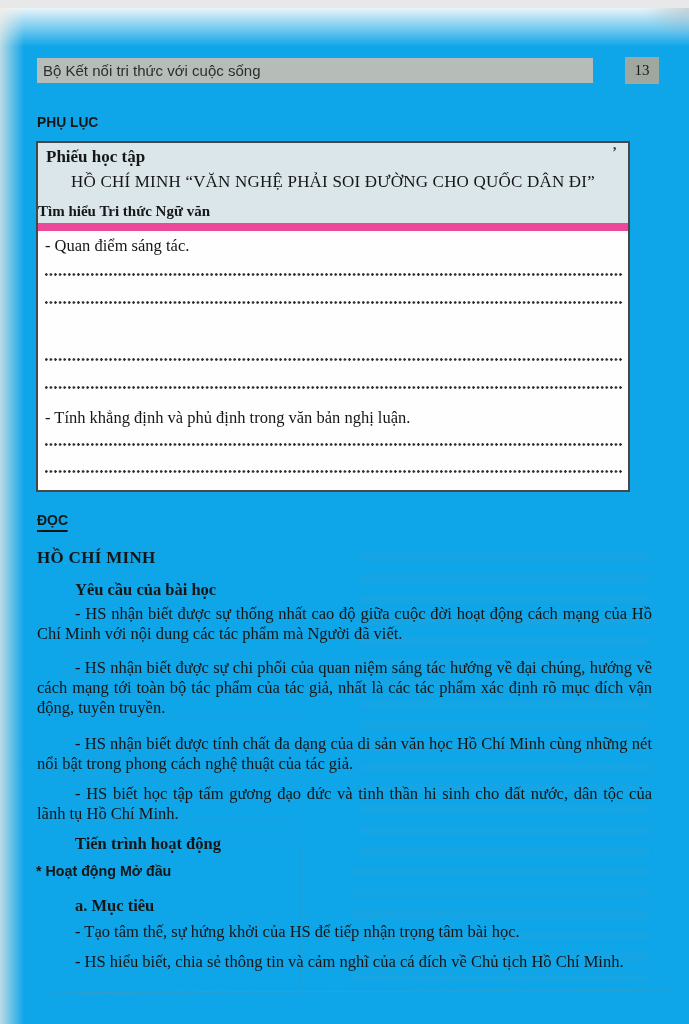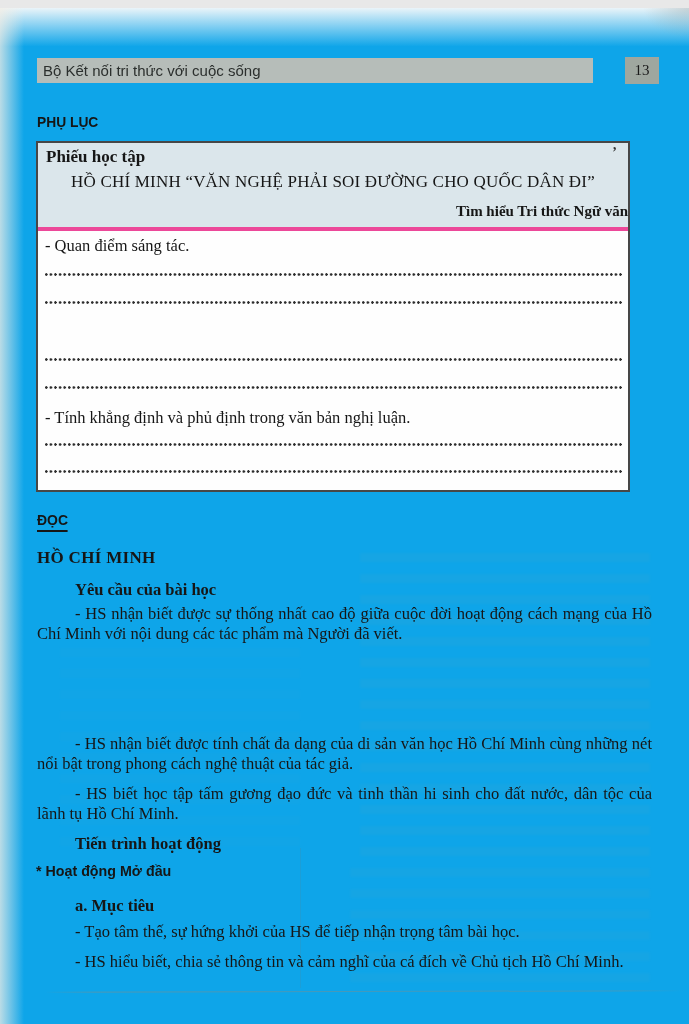--- a/index.html
+++ b/index.html
@@ -33,26 +33,26 @@
     font-size:15px; color:#1a1a1a; }
 
   .appendix-heading { position:absolute; left:37px; top:105px;
     font-family:"Liberation Sans", sans-serif; font-weight:bold; font-size:15px;
     transform:scaleX(.92); transform-origin:left center; }
 
   
   .worksheet { position:absolute; left:36px; top:133px; width:594px; height:351px;
     border:2px solid #474747; box-sizing:border-box; background:#fefefe; }
   .ws-header { position:absolute; left:0; top:0; width:100%; height:88px;
-    background:#dbe6eb; border-bottom:4px solid #ec4899; box-sizing:border-box; }
+    background:#dbe6eb; border-bottom:8px solid #ec4899; box-sizing:border-box; }
   .ws-label { position:absolute; left:8px; top:4px; font-weight:bold; font-size:17px; }
   .ws-corner { position:absolute; right:11px; top:2px; font-weight:bold; font-size:14px; color:#333; }
   .ws-title { position:absolute; left:0; top:29px; width:100%; text-align:center;
     font-weight:normal; font-size:17px; letter-spacing:.2px; }
-  .ws-subtitle { position:absolute; left:0; top:60px; width:100%; text-align:right;
+  .ws-subtitle { position:absolute; left:0; top:60px; width:100%; text-align:left;
     font-weight:bold; font-size:15px; }
   .ws-item { position:absolute; left:7px; font-size:16.5px; }
   .dotline { position:absolute; left:7px; right:6px; height:3px;
     background-image:radial-gradient(circle at 1.3px 1.5px, #2e2e2e 1.05px, rgba(0,0,0,0) 1.5px);
     background-size:4.6px 3px; background-repeat:repeat-x; }
 
   
   .doc-label { position:absolute; left:37px; top:503px;
     font-family:"Liberation Sans", sans-serif; font-weight:bold; font-size:15.5px;
     transform:scaleX(.9); transform-origin:left center;
@@ -114,20 +114,21 @@
     <div class="ws-item" style="top:265px;">- Tính khẳng định và phủ định trong văn bản nghị luận.</div>
     <div class="dotline" style="top:300px;"></div>
     <div class="dotline" style="top:327px;"></div>
   </div>
 
   <div class="doc-label">ĐỌC</div>
   <div class="lesson-title">HỒ CHÍ MINH</div>
   <div class="req-heading">Yêu cầu của bài học</div>
 
   <div class="para p1">- HS nhận biết được sự thống nhất cao độ giữa cuộc đời hoạt động cách mạng của Hồ Chí Minh với nội dung các tác phẩm mà Người đã viết.</div>
+  <div class="para p2">- HS nhận biết được sự chi phối của quan niệm sáng tác hướng về đại chúng, hướng về cách mạng tới toàn bộ tác phẩm của tác giả, nhất là các tác phẩm xác định rõ mục đích vận động, tuyên truyền.</div>
   <div class="para p3">- HS nhận biết được tính chất đa dạng của di sản văn học Hồ Chí Minh cùng những nét nổi bật trong phong cách nghệ thuật của tác giả.</div>
   <div class="para p4">- HS biết học tập tấm gương đạo đức và tinh thần hi sinh cho đất nước, dân tộc của lãnh tụ Hồ Chí Minh.</div>
 
   <div class="process-heading">Tiến trình hoạt động</div>
   <div class="activity-heading">* Hoạt động Mở đầu</div>
   <div class="objective-heading">a. Mục tiêu</div>
 
   <div class="objective o1">- Tạo tâm thế, sự hứng khởi của HS để tiếp nhận trọng tâm bài học.</div>
   <div class="objective o2">- HS hiểu biết, chia sẻ thông tin và cảm nghĩ của cá đích về Chủ tịch Hồ Chí Minh.</div>
 

